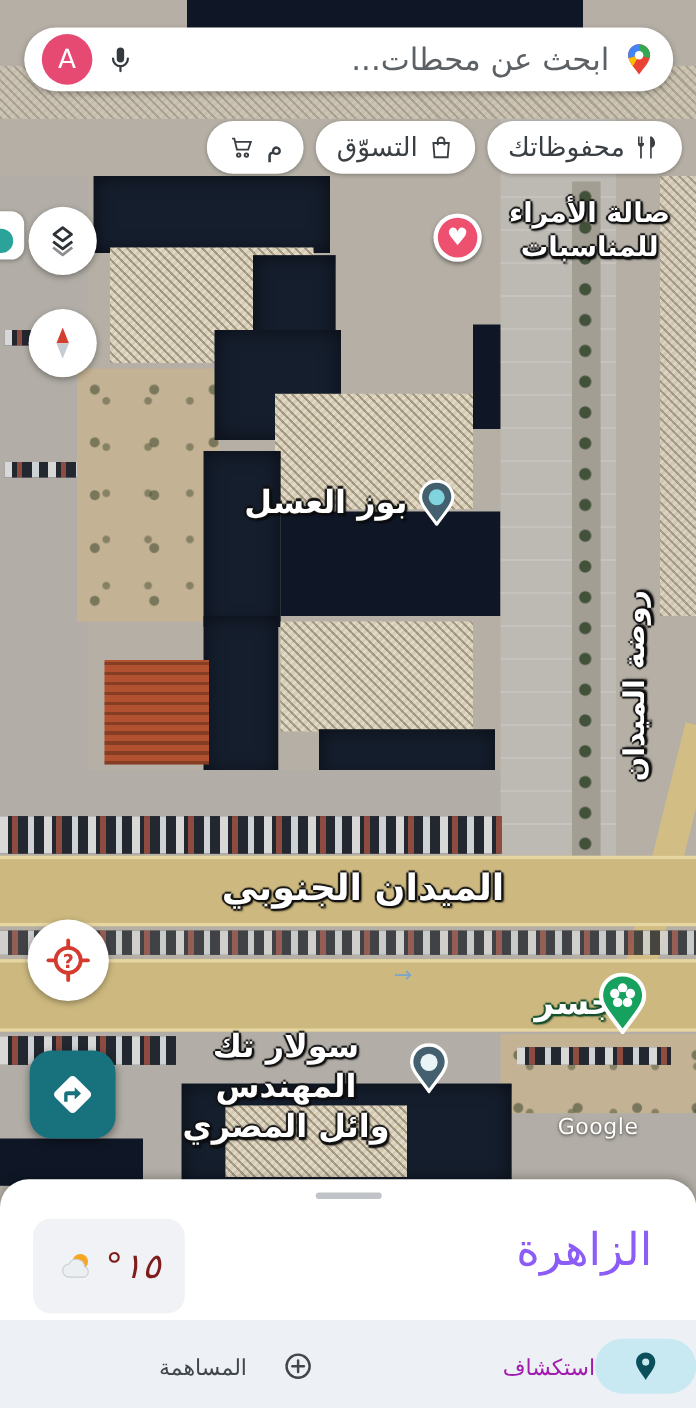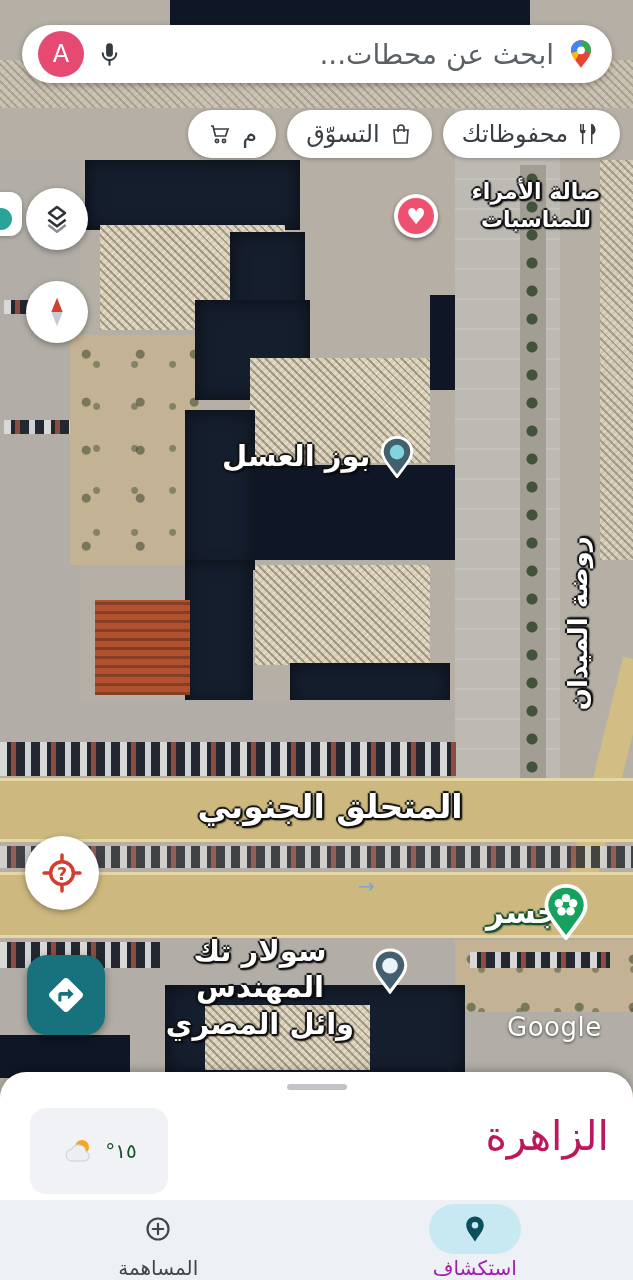--- a/index.html
+++ b/index.html
@@ -26,21 +26,21 @@
   .cars{background-color:#262b34;
     background-image:repeating-linear-gradient(90deg,#d8d8d6 0 7px,#23272f 7px 11px,#8e4b40 11px 16px,#23272f 16px 25px,#cfd2d4 25px 31px,#23272f 31px 40px);}
   .tan{background:#cdb97f;border-top:3px solid #e6d6a2;border-bottom:3px solid #e6d6a2;}
   .tanplain{background:#d2bd85;}
 
   
   .maplabel{position:absolute;color:#fff;font-weight:700;line-height:1.25;
     text-shadow:2px 0 1px #111,-2px 0 1px #111,0 2px 1px #111,0 -2px 1px #111,2px 2px 2px #000;}
   .greenlabel{text-shadow:2px 0 1px #14502c,-2px 0 1px #14502c,0 2px 1px #14502c,0 -2px 1px #14502c,2px 2px 2px #0c3a1f;}
   .watermark{position:absolute;color:#fff;font-weight:500;letter-spacing:.5px;
-    text-shadow:0 1px 3px rgba(0,0,0,.7);font-size:26px;direction:ltr;}
+    text-shadow:0 1px 3px rgba(0,0,0,.7);font-size:20px;direction:ltr;}
 
   
   .searchbar{position:absolute;left:22px;right:21px;top:25px;height:58px;background:#fff;border-radius:29px;
     display:flex;align-items:center;padding:0 16px;gap:12px;box-shadow:0 2px 6px rgba(0,0,0,.3);}
   .searchtext{flex:1;font-size:28px;color:#5c6166;white-space:nowrap;overflow:hidden;}
   .avatar{width:46px;height:46px;border-radius:50%;display:flex;align-items:center;justify-content:center;
     color:#fff;font-size:24px;font-weight:500;flex:0 0 auto;}
   .chiprow{position:absolute;top:110px;left:0;right:0;height:48px;display:flex;gap:11px;padding-right:13px;align-items:center;}
   .chip{height:48px;background:#fff;border-radius:24px;display:flex;align-items:center;gap:9px;
     padding:0 19px;font-size:24px;color:#3a3f44;box-shadow:0 1px 4px rgba(0,0,0,.28);white-space:nowrap;flex:0 0 auto;}
@@ -49,28 +49,28 @@
   .fab{position:absolute;left:27px;top:955px;width:78px;height:80px;border-radius:20px;background:#17727e;
     display:flex;align-items:center;justify-content:center;box-shadow:0 3px 8px rgba(0,0,0,.4);}
 
   
   .pin{position:absolute;}
 
   
   .sheet{position:absolute;left:0;right:0;top:1072px;height:128px;background:#fff;border-radius:26px 26px 0 0;
     box-shadow:0 -2px 8px rgba(0,0,0,.25);}
   .handle{position:absolute;left:287px;top:12px;width:60px;height:6px;border-radius:3px;background:#c0c3c7;}
-  .sheettitle{position:absolute;right:24px;top:40px;font-size:41px;color:#be185d;font-weight:500;}
+  .sheettitle{position:absolute;right:40px;top:40px;font-size:41px;color:#8b5cf6;font-weight:500;}
   .weather{position:absolute;left:30px;top:36px;width:138px;height:86px;background:#f0f2f5;border-radius:16px;
     display:flex;align-items:center;justify-content:center;gap:8px;}
-  .temp{font-size:20px;color:#14532d;direction:ltr;}
+  .temp{font-size:32px;color:#7f1d1d;direction:ltr;font-style:italic;}
 
   
   .nav{position:absolute;left:0;right:0;top:1200px;height:80px;background:#edf1f6;display:flex;}
-  .navitem{flex:1;display:flex;flex-direction:column;align-items:center;justify-content:flex-start;padding-top:4px;}
+  .navitem{flex:1;display:flex;flex-direction:row;align-items:center;justify-content:flex-start;padding-top:4px;}
   .navpill{width:92px;height:50px;border-radius:26px;display:flex;align-items:center;justify-content:center;}
   .navlabel{font-size:20px;color:#41464b;margin-top:2px;}
 </style>
 </head>
 <body>
 
 <div id="screen">
 
   <div style="position:absolute;inset:0;">
     <div class="d bldg2" style="left:170px;top:0;width:360px;height:62px;"></div>
@@ -107,27 +107,27 @@
     <div class="d dirt" style="left:455px;top:940px;width:178px;height:72px;"></div>
     <div class="d cars" style="left:470px;top:952px;width:140px;height:16px;"></div>
     <div class="d bldg" style="left:165px;top:985px;width:300px;height:93px;"></div>
     <div class="d roof" style="left:205px;top:1005px;width:165px;height:65px;"></div>
     <div class="d bldg2" style="left:0;top:1035px;width:130px;height:43px;"></div>
 
     <div class="d" style="left:-30px;top:192px;width:52px;height:44px;background:#fff;border-radius:12px;box-shadow:0 1px 4px rgba(0,0,0,.3);"></div>
     <div class="d" style="left:-12px;top:206px;width:26px;height:26px;border-radius:50%;background:#2ba39a;border:2px solid #fff;"></div>
   </div>
 
-  <div class="maplabel" style="left:438px;top:178px;width:196px;text-align:center;font-size:22px;">
+  <div class="maplabel" style="left:438px;top:178px;width:196px;text-align:center;font-size:25px;">
     <div>صالة الأمراء</div>
     <div>للمناسبات</div>
   </div>
   <div class="maplabel" style="left:222px;top:438px;width:156px;text-align:left;font-size:29px;">بوز العسل</div>
   <div class="maplabel" style="left:443px;top:607px;width:270px;text-align:center;font-size:26px;transform:rotate(-90deg);">روضة الميدان</div>
-  <div class="maplabel" style="left:140px;top:786px;width:380px;text-align:center;font-size:33px;font-weight:800;">المتحلق الجنوبي</div>
+  <div class="maplabel" style="left:140px;top:786px;width:380px;text-align:center;font-size:33px;font-weight:800;">الميدان الجنوبي</div>
   <div class="maplabel greenlabel" style="left:486px;top:893px;font-size:31px;">جسر</div>
   <div class="maplabel" style="left:150px;top:933px;width:220px;text-align:center;font-size:29px;">
     <div>سولار تك المهندس</div>
     <div>وائل المصري</div>
   </div>
   <div class="watermark" style="left:507px;top:1012px;">Google</div>
 
   <div class="pin" style="left:394px;top:194px;width:44px;height:44px;border-radius:50%;background:#fff;display:flex;align-items:center;justify-content:center;box-shadow:0 2px 4px rgba(0,0,0,.4);">
     <div style="width:36px;height:36px;border-radius:50%;background:#ee5170;color:#fff;font-size:22px;display:flex;align-items:center;justify-content:center;">♥</div>
   </div>

